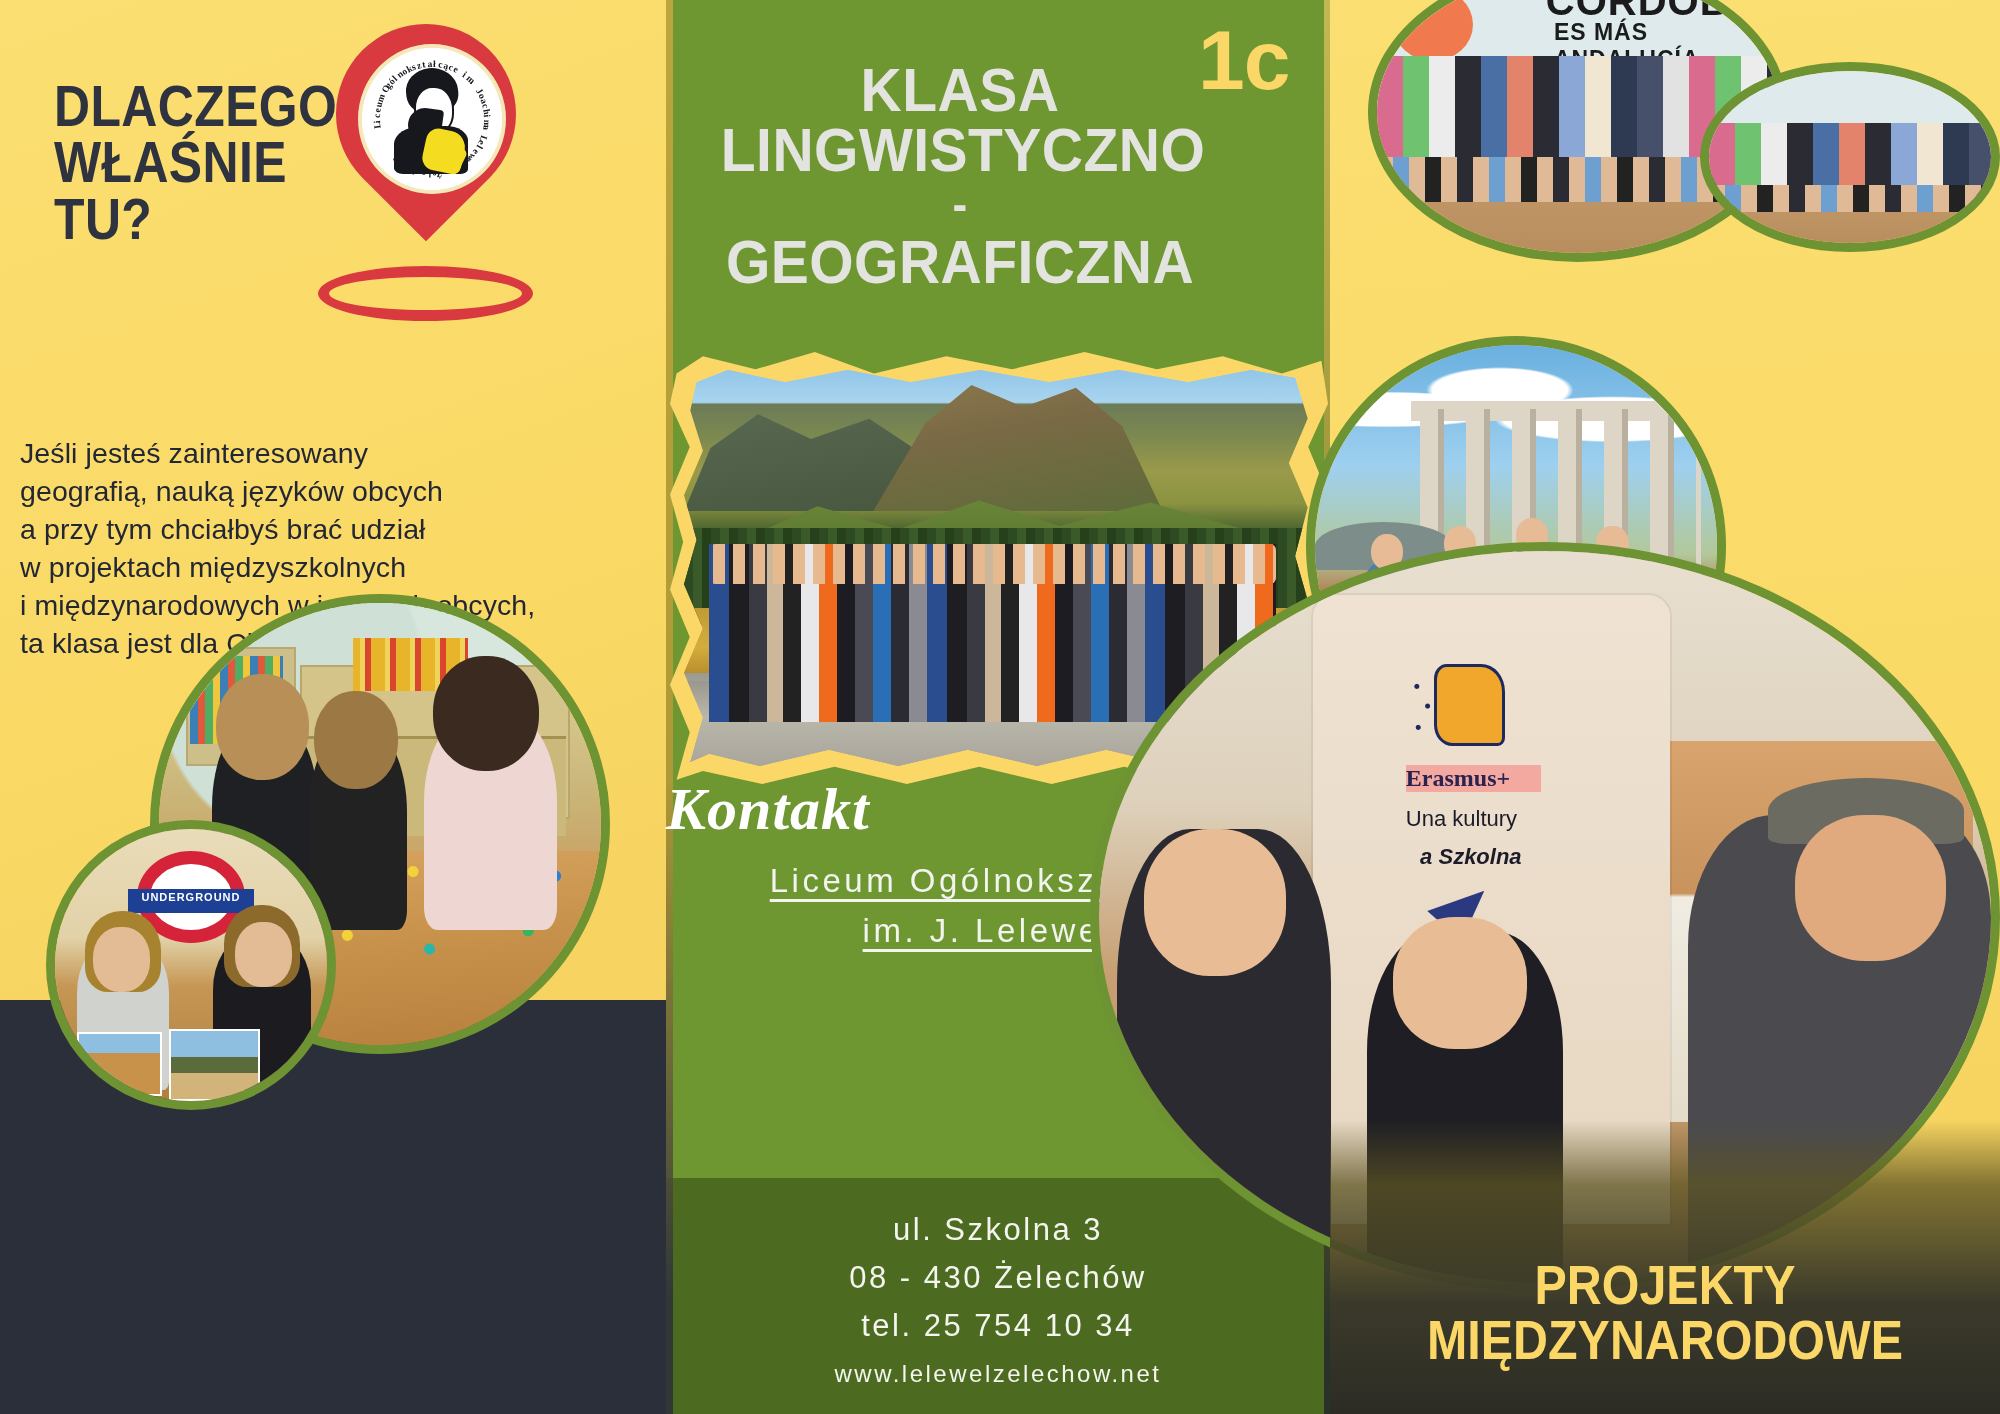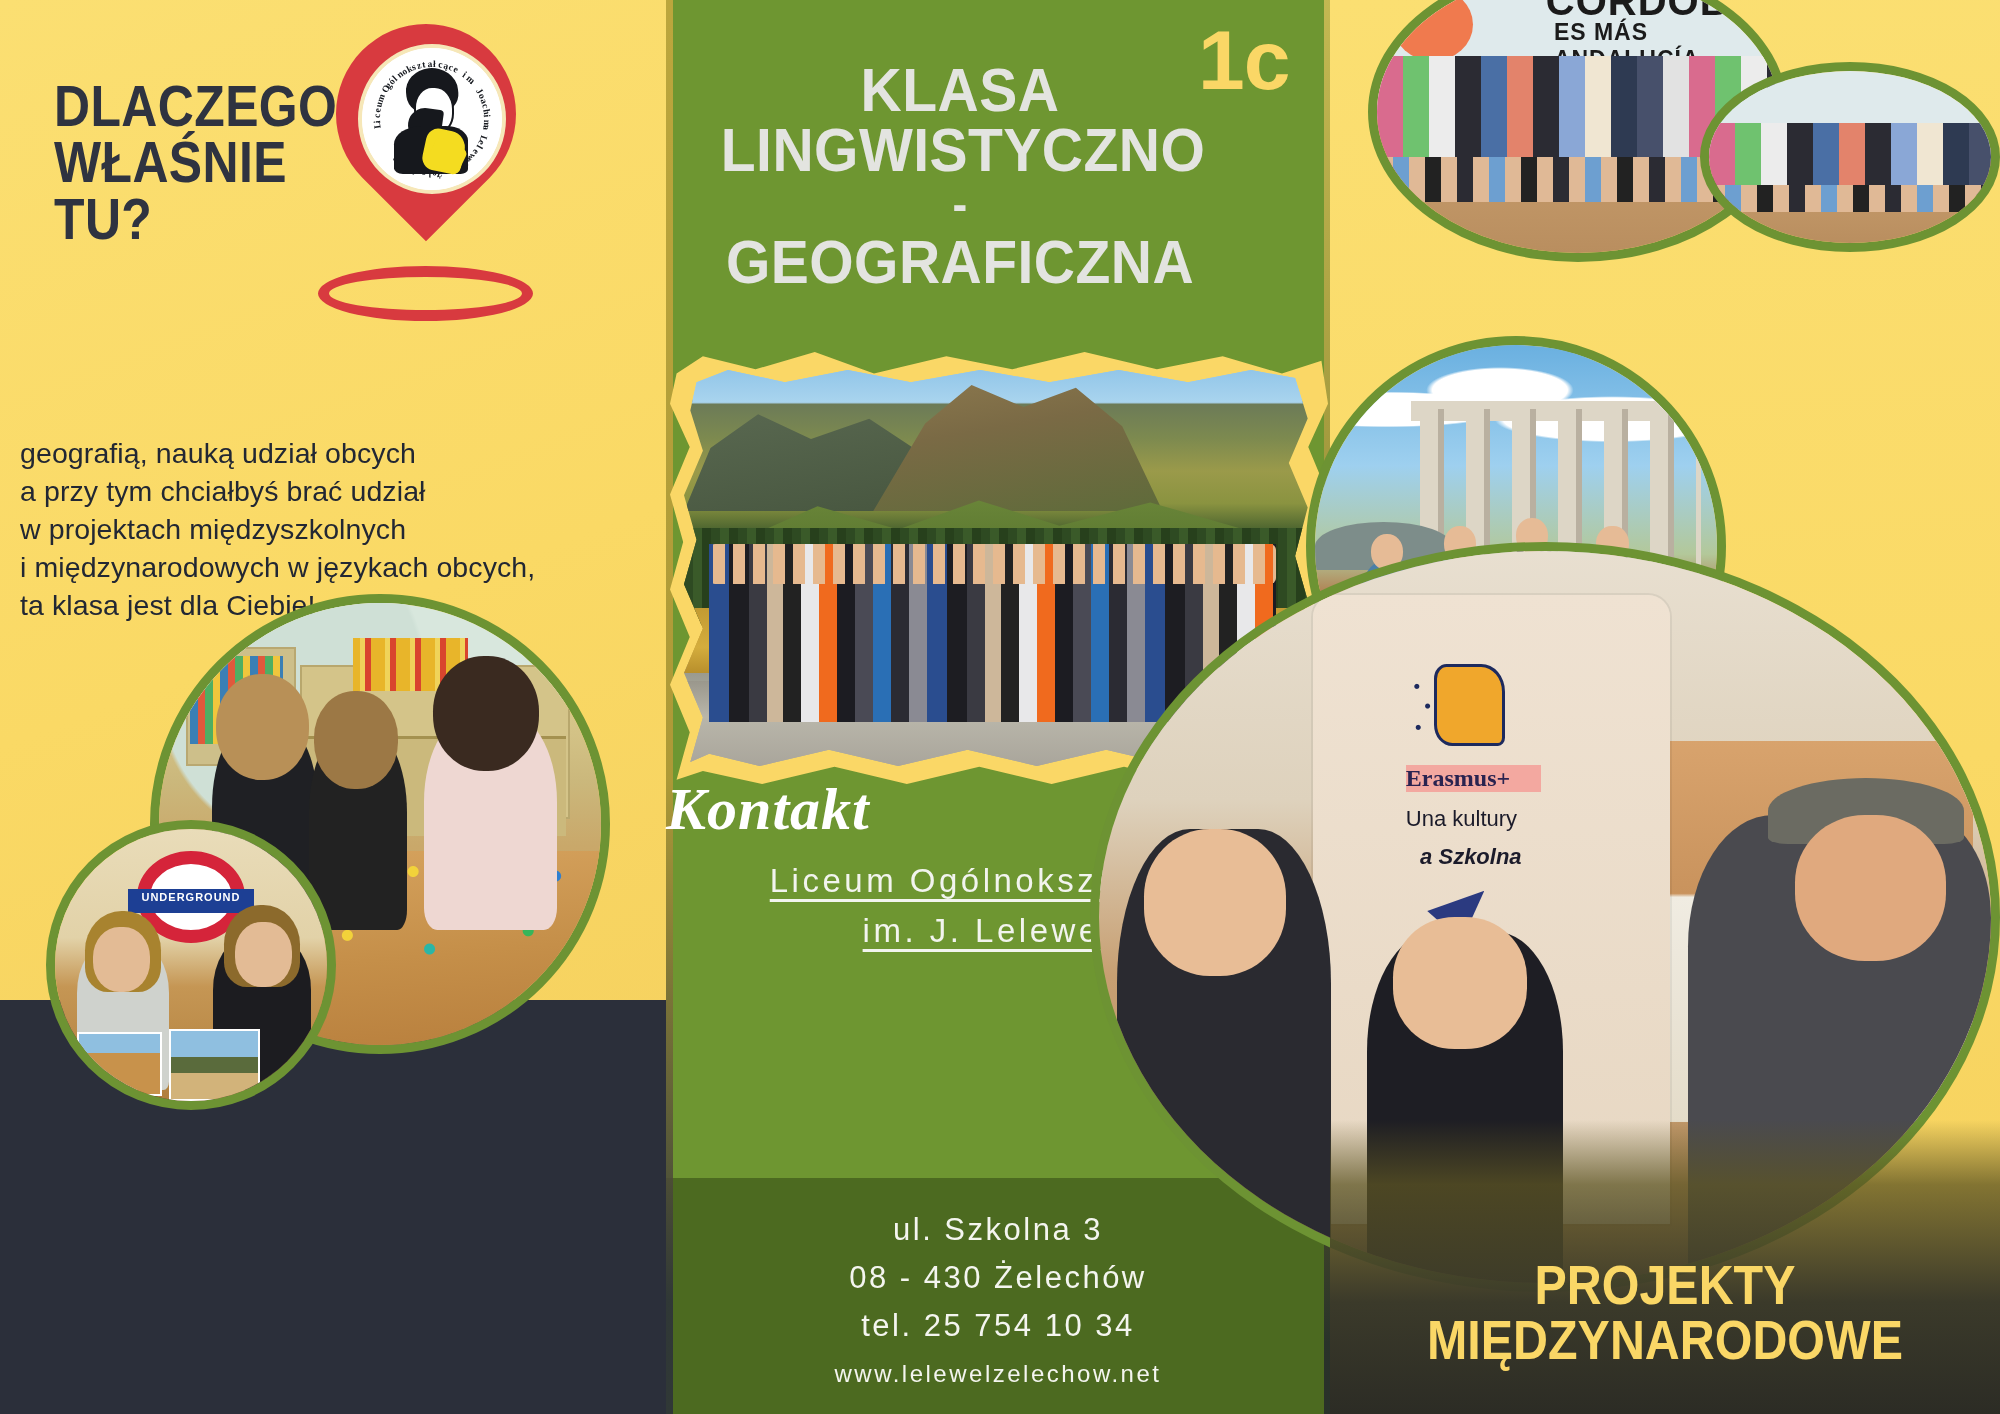--- a/index.html
+++ b/index.html
@@ -443,21 +443,22 @@
           <div class="face"></div>
           <div class="beard"></div>
         <div class="coat"></div>
           <div class="scarf"></div>
           <div class="scarf2"></div>
       </div>
     </div>
   </div>
 
   <div class="body-text">
-    <span>geografią, nauką udział obcych</span>
+    <span>Jeśli jesteś zainteresowany</span>
+    <span>geografią, nauką języków obcych</span>
     <span>a przy tym chciałbyś brać udział</span>
     <span>w projektach międzyszkolnych</span>
     <span>i międzynarodowych w językach obcych,</span>
     <span>ta klasa jest dla Ciebie!</span>
   </div>
 
   <div class="circ" style="left:150px;top:594px;width:460px;height:460px;">
     <div class="ph">
       <div class="p-class"></div>
       <div class="shelf"></div>

